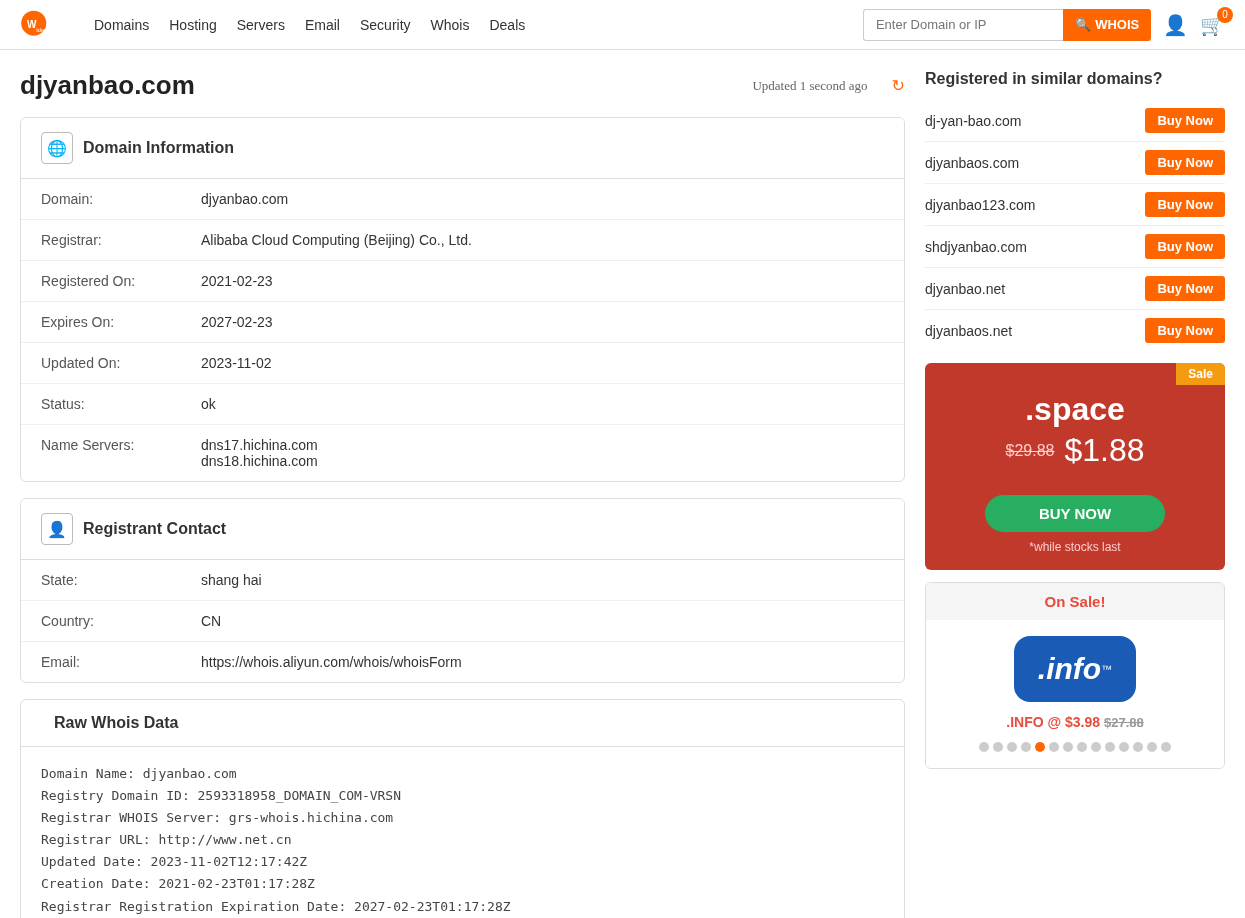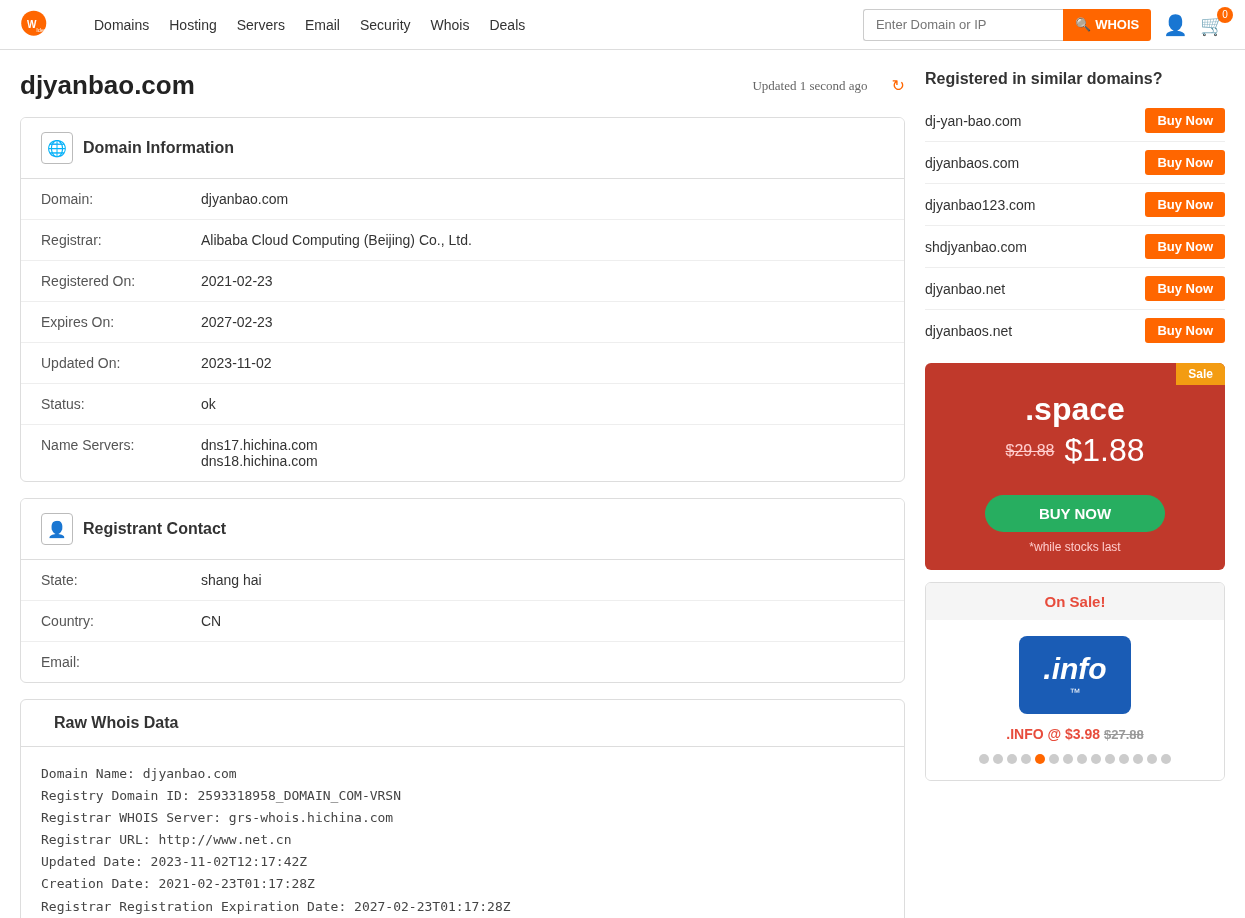--- a/index.html
+++ b/index.html
@@ -322,27 +322,26 @@
       font-weight: bold;
       color: #e74c3c;
     }
     .info-promo-body {
       padding: 16px;
       text-align: center;
       background: #fff;
     }
     .info-logo-box {
       background: #1a5cb5;
-      border-radius: 8px;
+      border-radius: 16px;
       display: inline-flex;
       align-items: center;
       justify-content: center;
       padding: 16px 24px;
       margin-bottom: 12px;
-      flex-direction: column;
     }
     .info-logo-text {
       color: #fff;
       font-size: 30px;
       font-weight: bold;
       font-style: italic;
     }
     .info-logo-tm {
       color: #fff;
       font-size: 11px;
@@ -471,20 +470,21 @@
         <div class="info-row">
           <span class="info-label">State:</span>
           <span class="info-value">shang hai</span>
         </div>
         <div class="info-row">
           <span class="info-label">Country:</span>
           <span class="info-value">CN</span>
         </div>
         <div class="info-row">
           <span class="info-label">Email:</span>
+          <span class="info-value">https://whois.aliyun.com/whois/whoisForm</span>
         </div>
       </div>
     </div>
 
     <div class="raw-whois">
       <div class="raw-whois-header">
         <span class="raw-whois-title">Raw Whois Data</span>
       </div>
       <div class="raw-whois-body" id="raw-whois-content">
           <div>Domain Name: djyanbao.com</div>

